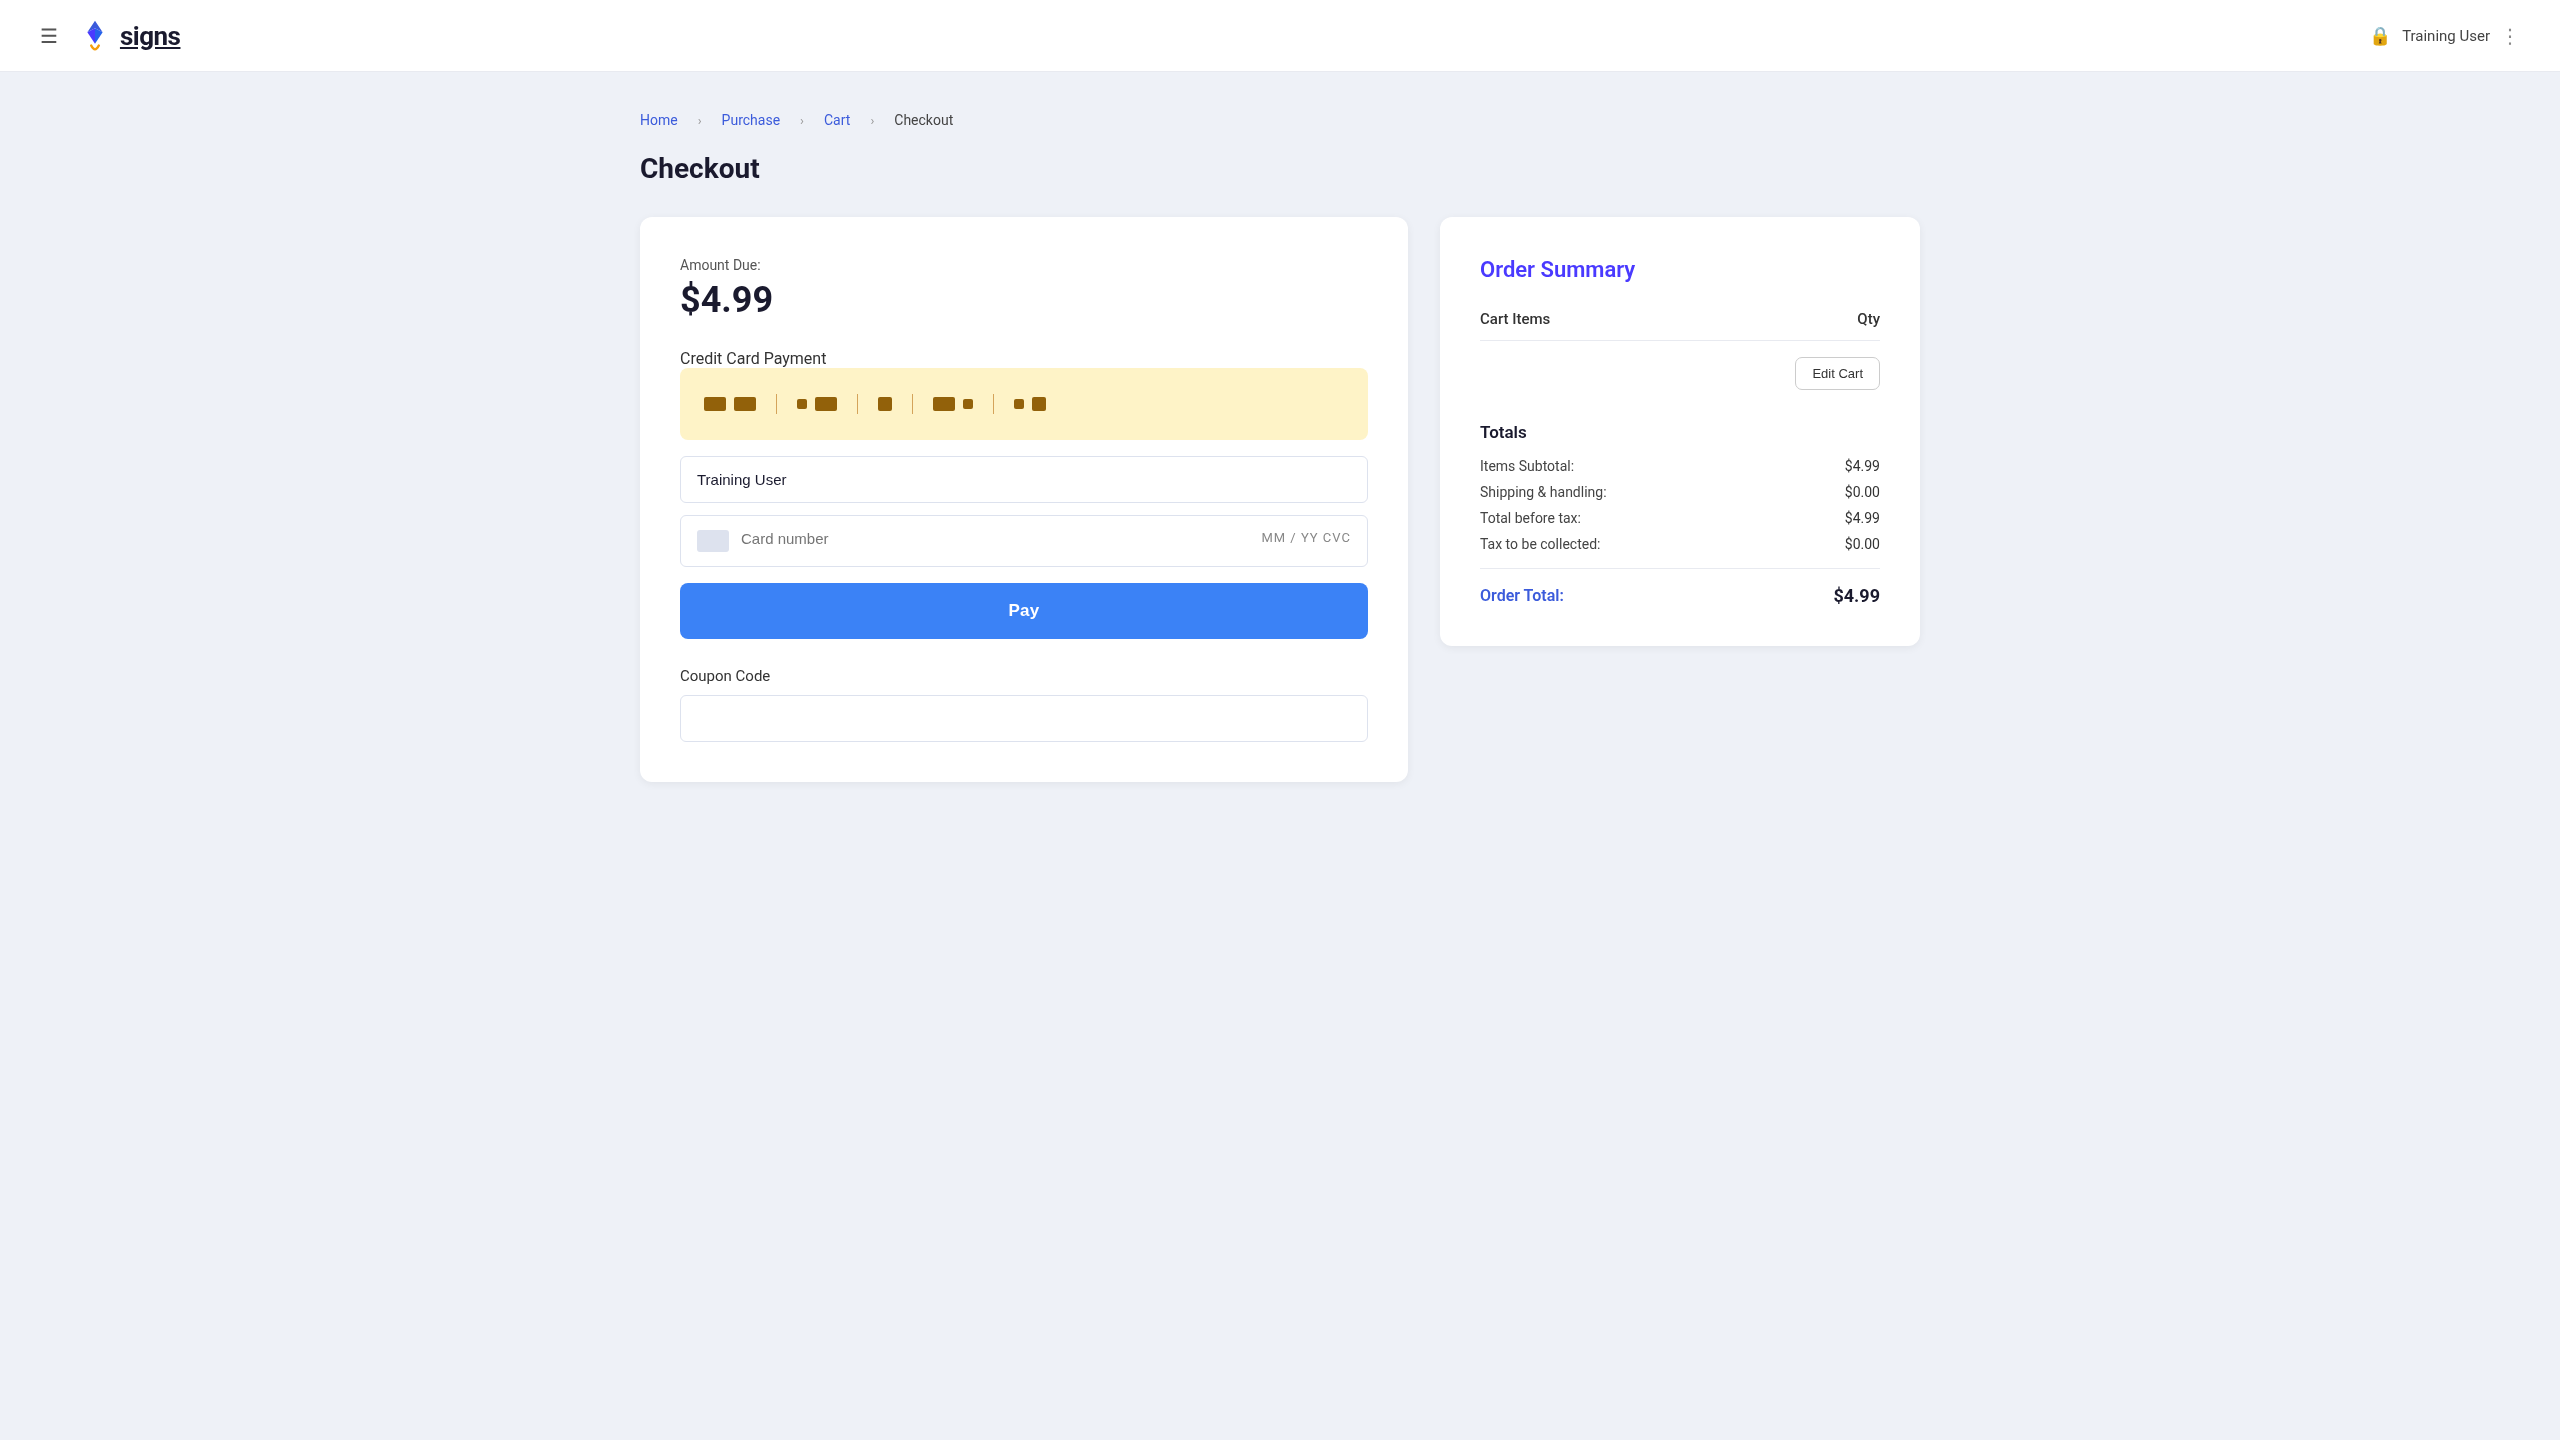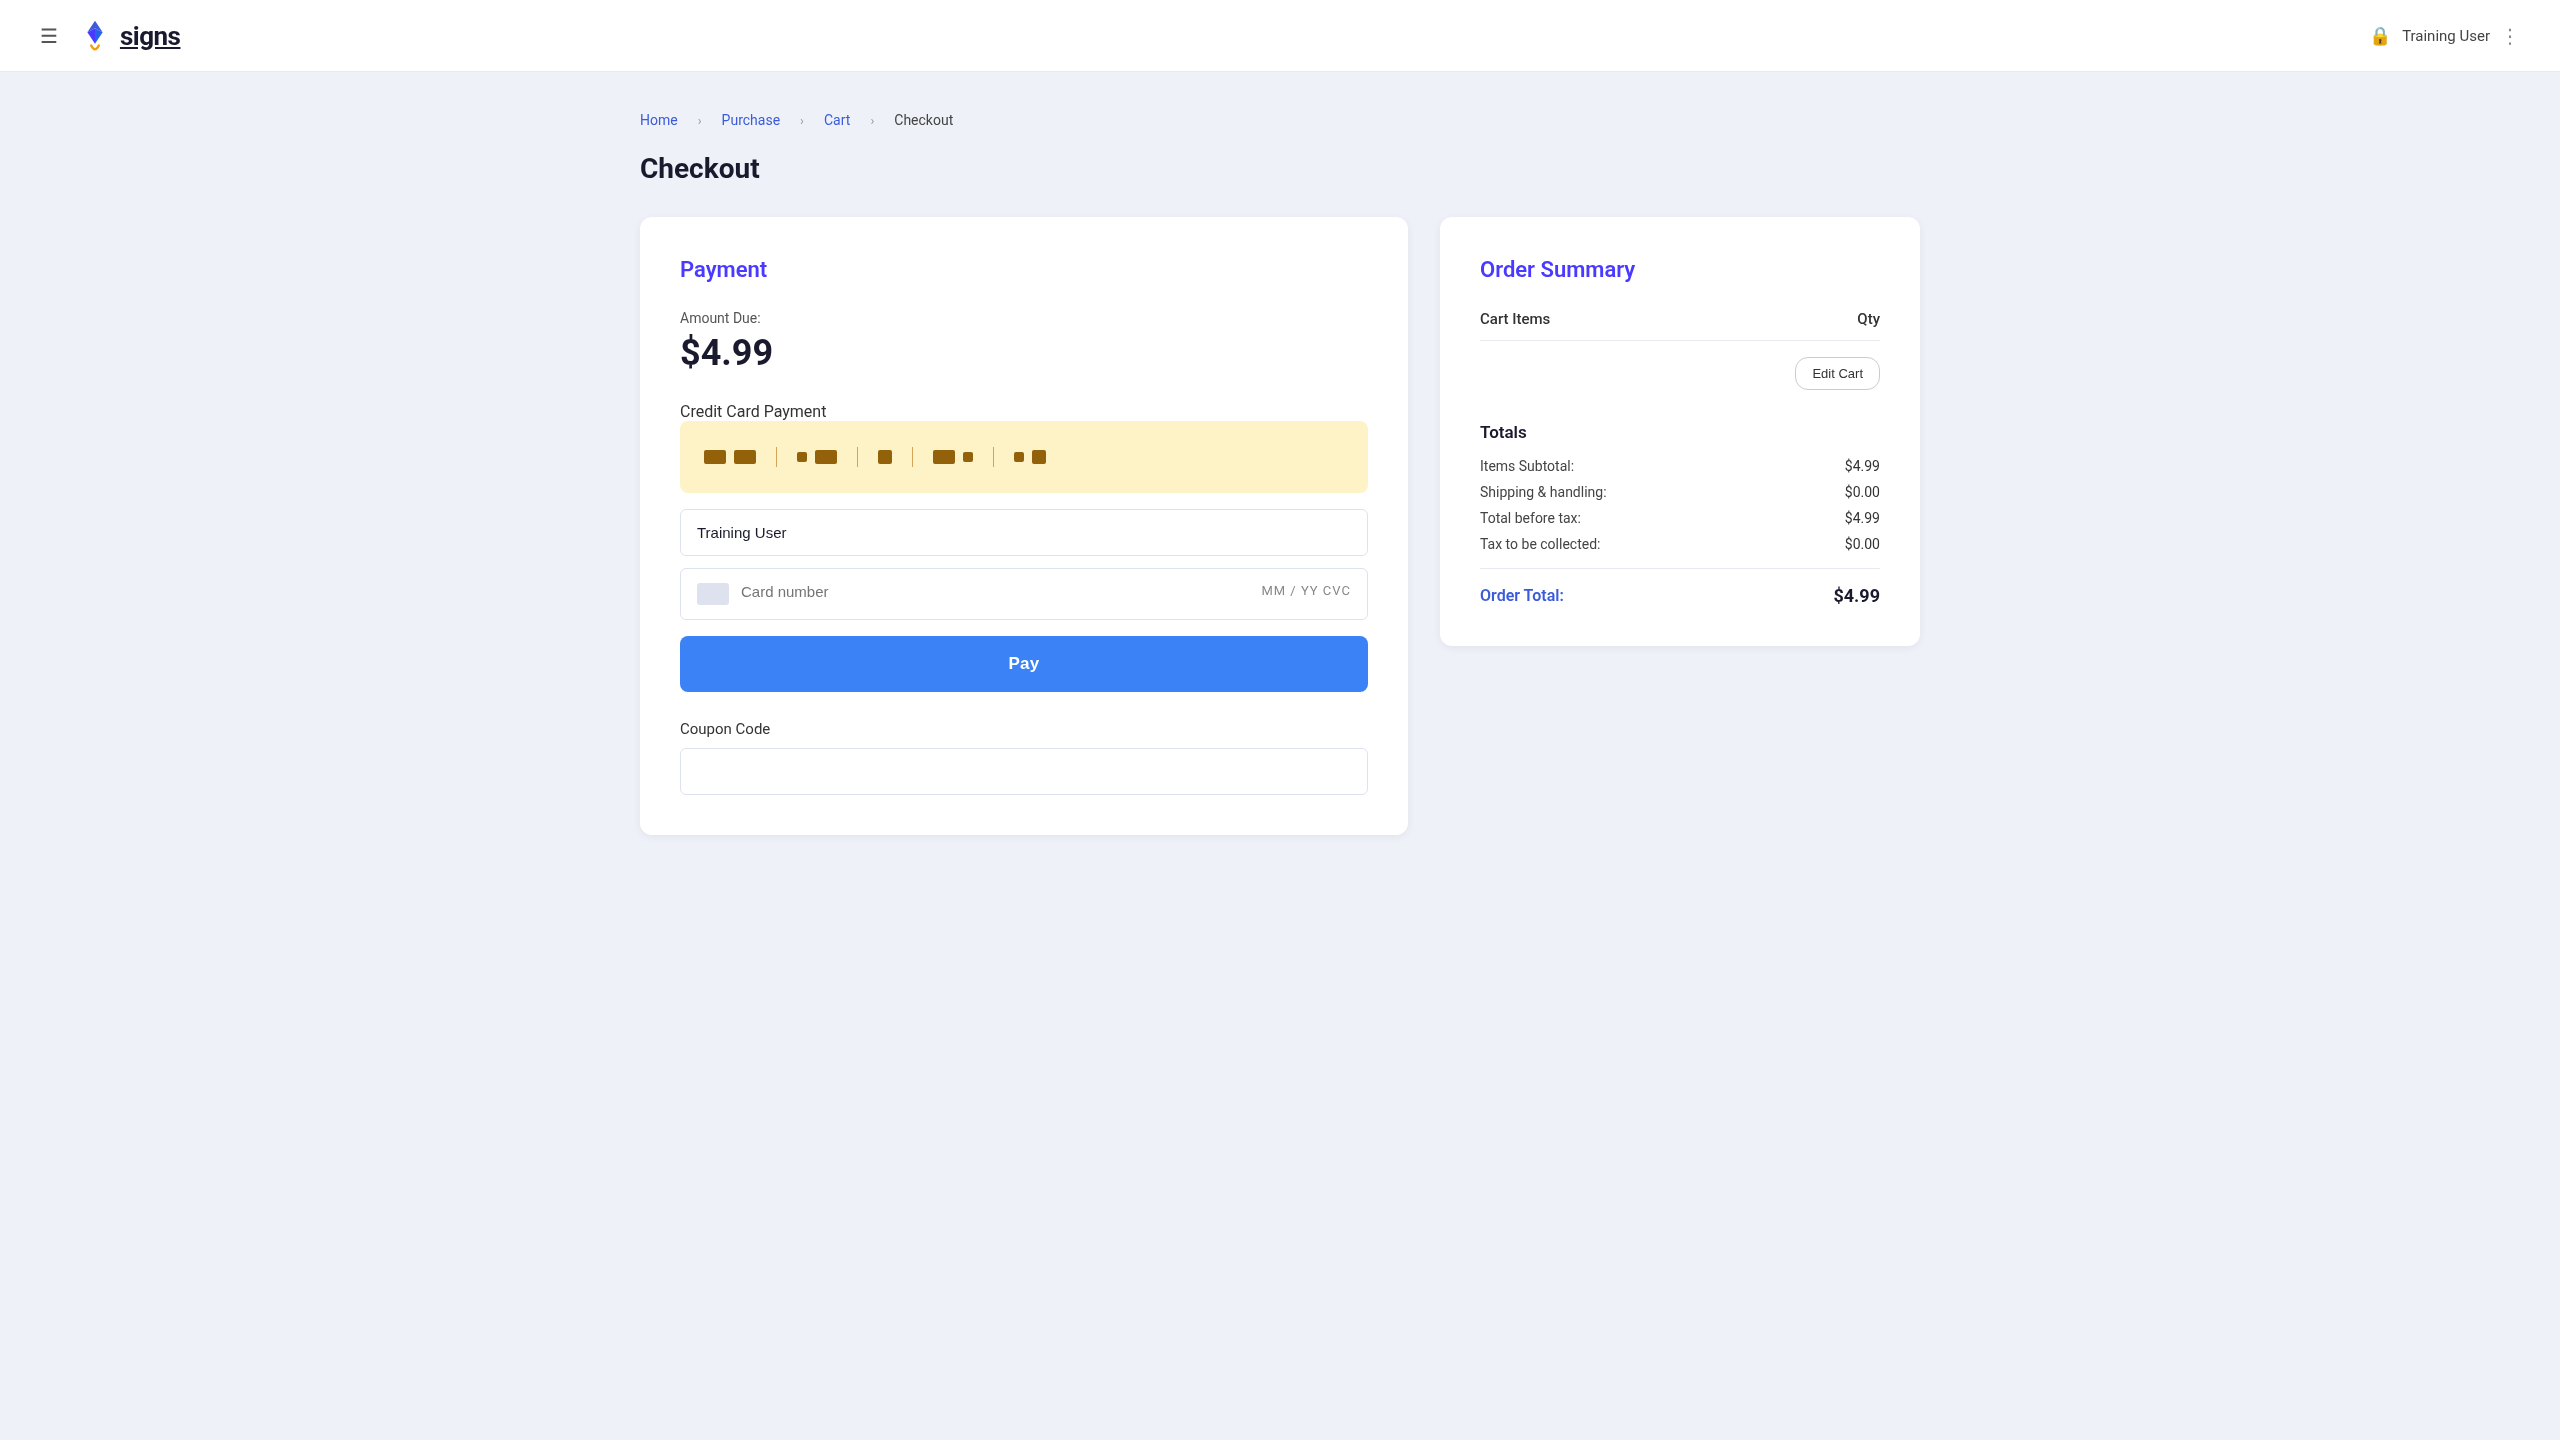--- a/index.html
+++ b/index.html
@@ -298,21 +298,21 @@
     }
     .cart-item-qty {
       font-size: 14px;
       color: #333;
     }
     .edit-cart-btn {
       display: block;
       margin: 16px 0 0 auto;
       background: #fff;
       border: 1px solid #ccc;
-      border-radius: 13px;
+      border-radius: 7px;
       padding: 8px 16px;
       font-size: 13px;
       color: #333;
       cursor: pointer;
     }
 
     
     .totals-section {
       margin-top: 32px;
     }
@@ -390,21 +390,20 @@
     <a class="breadcrumb-link">Cart</a>
     <span class="breadcrumb-sep">›</span>
     <span class="breadcrumb-current">Checkout</span>
   </nav>
 
   <h1 class="page-title">Checkout</h1>
 
   <div class="checkout-layout">
 
     <div class="payment-panel">
-      <h2 class="panel-title">Payment</h2>
 
       <div class="amount-label">Amount Due:</div>
       <div class="amount-value">$4.99</div>
 
       <div class="section-label">Credit Card Payment</div>
 
       
       <div class="card-stripe">
         <div class="card-stripe-blocks">
           <div class="card-block card-block-lg"></div>

